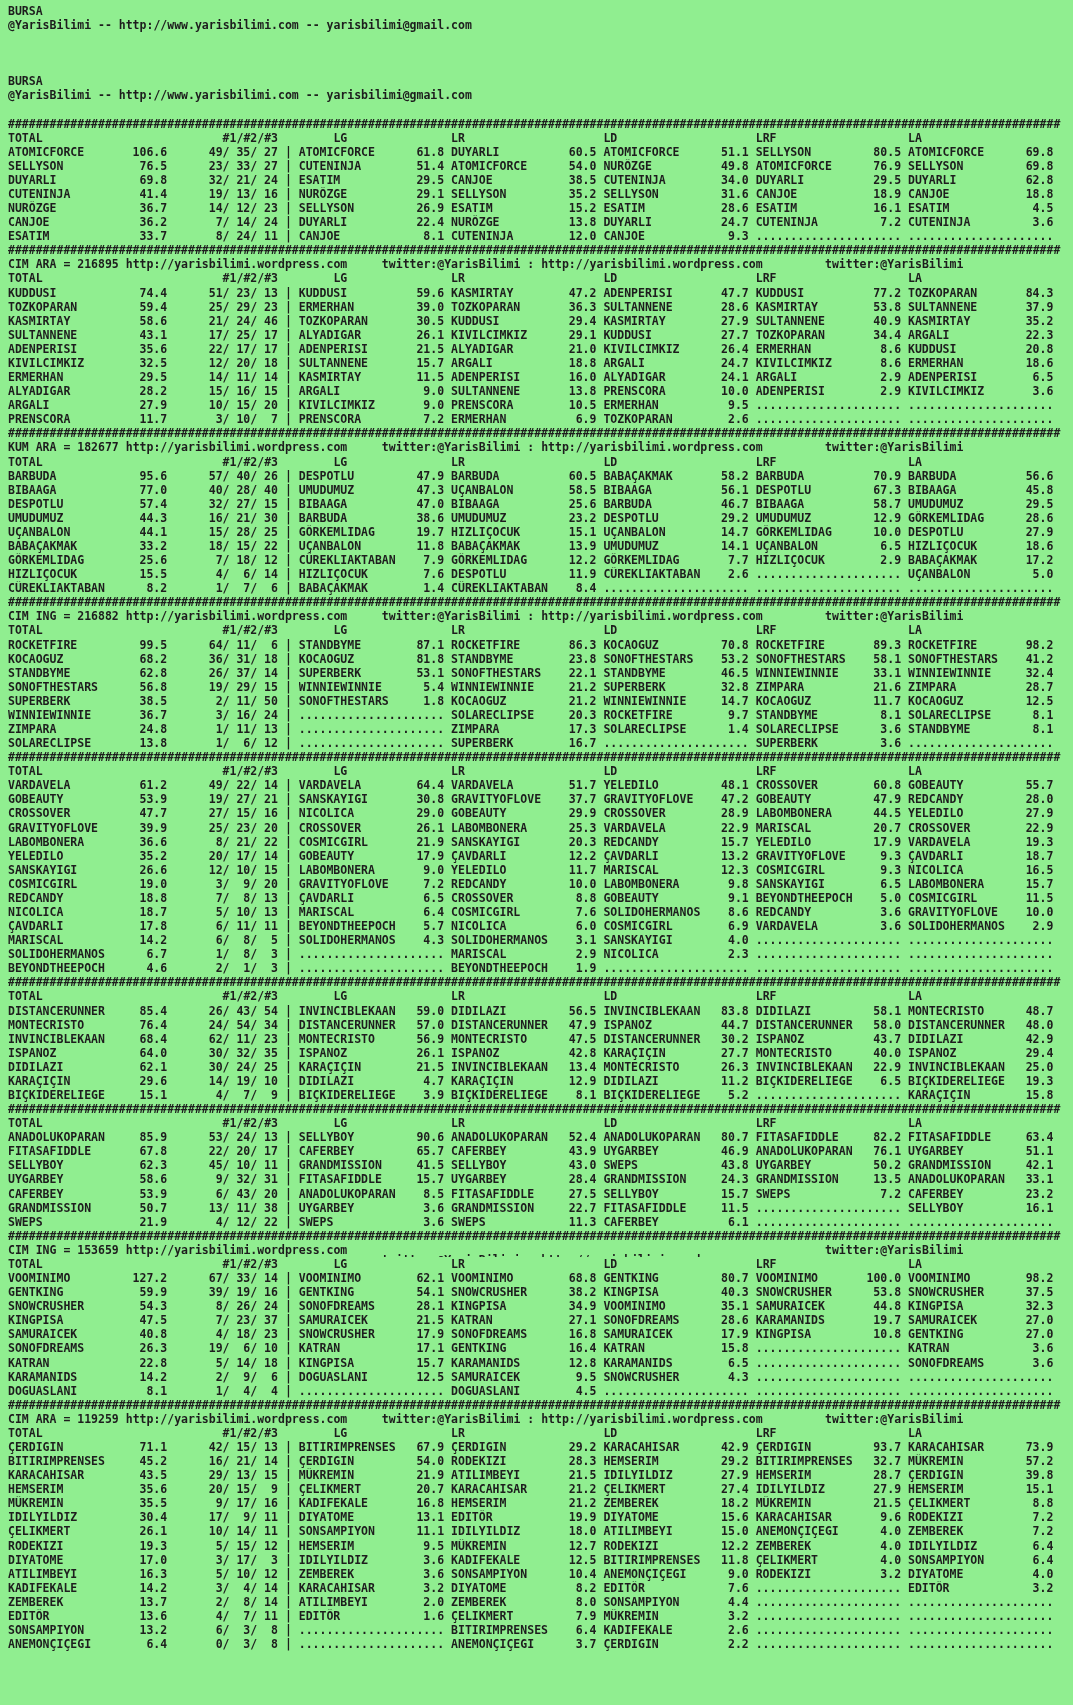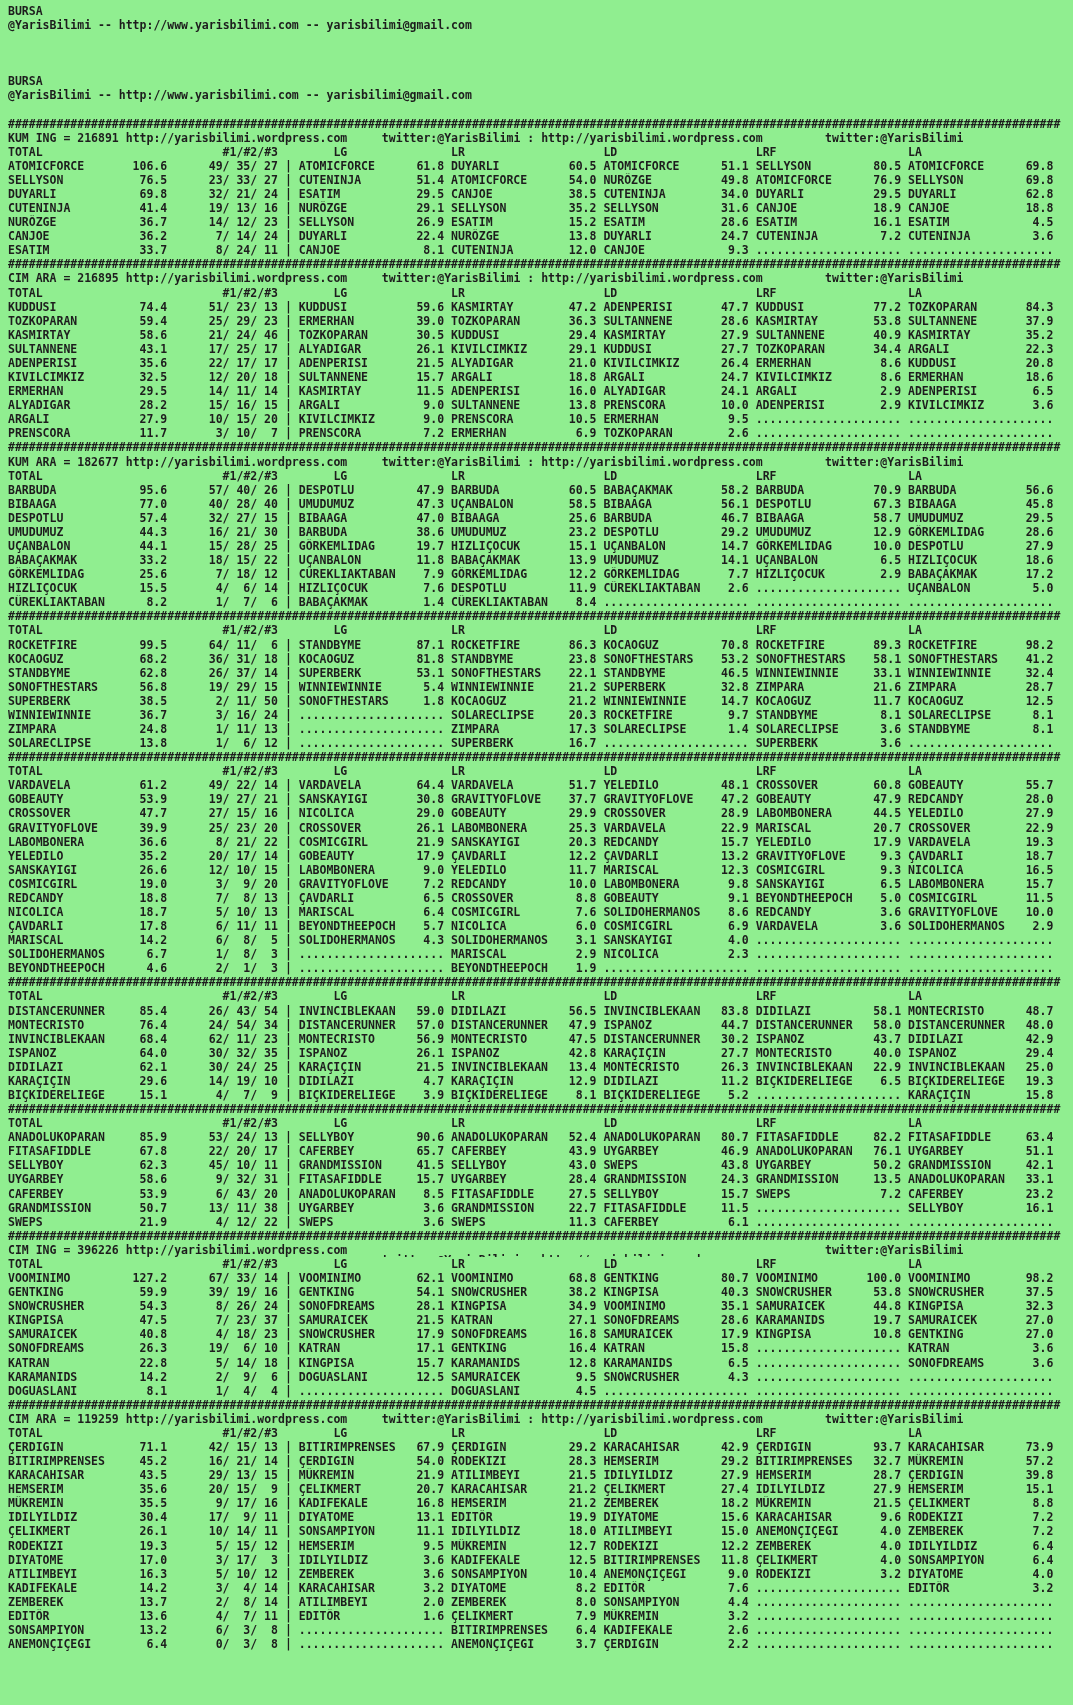--- a/index.html
+++ b/index.html
@@ -22,21 +22,20 @@
   <div class="line"><span class="c">@YarisBilimi -- http://www.yarisbilimi.com -- yarisbilimi@gmail.com</span></div>
   <div class="line"></div>
   <div class="line"></div>
   <div class="line"></div>
   <div class="line"><span class="c">BURSA</span></div>
   <div class="line"><span class="c">@YarisBilimi -- http://www.yarisbilimi.com -- yarisbilimi@gmail.com</span></div>
   <div class="line"></div>
   <div id="sections">
       <div class="line">########################################################################################################################################################</div>
       <div>
-        <div class="line"><span class="c" style="width: 54ch;"><span class="c">KUM ING = 216891</span><span class="c"> http://yarisbilimi.wordpress.com</span></span><span class="c" style="width: 64ch;"><span class="c">twitter:@YarisBilimi</span><span class="c"> : </span><span class="c">http://yarisbilimi.wordpress.com</span></span><span class="c">twitter:@YarisBilimi</span></div>
         <div class="line"><span class="c" style="width: 23ch;">TOTAL</span><span class="c r" style="width: 16ch;">#1/#2/#3</span><span class="c" style="width: 3ch;"></span><span class="c" style="width: 22ch;"><span class="c ind">LG</span></span><span class="c" style="width: 22ch;"><span class="c">LR</span></span><span class="c" style="width: 22ch;"><span class="c">LD</span></span><span class="c" style="width: 22ch;"><span class="c">LRF</span></span><span class="c" style="width: 22ch;"><span class="c">LA</span></span></div>
         <div class="line"><span class="c" style="width: 16ch;">ATOMICFORCE</span><span class="c r" style="width: 7ch;">106.6</span><span class="c r" style="width: 16ch;">49/ 35/ 27</span><span class="c" style="width: 3ch;"> | </span><span class="c" style="width: 22ch;"><span class="c" style="width: 16ch;">ATOMICFORCE</span><span class="c r" style="width: 5ch;">61.8</span></span><span class="c" style="width: 22ch;"><span class="c" style="width: 16ch;">DUYARLI</span><span class="c r" style="width: 5ch;">60.5</span></span><span class="c" style="width: 22ch;"><span class="c" style="width: 16ch;">ATOMICFORCE</span><span class="c r" style="width: 5ch;">51.1</span></span><span class="c" style="width: 22ch;"><span class="c" style="width: 16ch;">SELLYSON</span><span class="c r" style="width: 5ch;">80.5</span></span><span class="c" style="width: 22ch;"><span class="c" style="width: 16ch;">ATOMICFORCE</span><span class="c r" style="width: 5ch;">69.8</span></span></div>
         <div class="line"><span class="c" style="width: 16ch;">SELLYSON</span><span class="c r" style="width: 7ch;">76.5</span><span class="c r" style="width: 16ch;">23/ 33/ 27</span><span class="c" style="width: 3ch;"> | </span><span class="c" style="width: 22ch;"><span class="c" style="width: 16ch;">CUTENINJA</span><span class="c r" style="width: 5ch;">51.4</span></span><span class="c" style="width: 22ch;"><span class="c" style="width: 16ch;">ATOMICFORCE</span><span class="c r" style="width: 5ch;">54.0</span></span><span class="c" style="width: 22ch;"><span class="c" style="width: 16ch;">NURÖZGE</span><span class="c r" style="width: 5ch;">49.8</span></span><span class="c" style="width: 22ch;"><span class="c" style="width: 16ch;">ATOMICFORCE</span><span class="c r" style="width: 5ch;">76.9</span></span><span class="c" style="width: 22ch;"><span class="c" style="width: 16ch;">SELLYSON</span><span class="c r" style="width: 5ch;">69.8</span></span></div>
         <div class="line"><span class="c" style="width: 16ch;">DUYARLI</span><span class="c r" style="width: 7ch;">69.8</span><span class="c r" style="width: 16ch;">32/ 21/ 24</span><span class="c" style="width: 3ch;"> | </span><span class="c" style="width: 22ch;"><span class="c" style="width: 16ch;">ESATIM</span><span class="c r" style="width: 5ch;">29.5</span></span><span class="c" style="width: 22ch;"><span class="c" style="width: 16ch;">CANJOE</span><span class="c r" style="width: 5ch;">38.5</span></span><span class="c" style="width: 22ch;"><span class="c" style="width: 16ch;">CUTENINJA</span><span class="c r" style="width: 5ch;">34.0</span></span><span class="c" style="width: 22ch;"><span class="c" style="width: 16ch;">DUYARLI</span><span class="c r" style="width: 5ch;">29.5</span></span><span class="c" style="width: 22ch;"><span class="c" style="width: 16ch;">DUYARLI</span><span class="c r" style="width: 5ch;">62.8</span></span></div>
         <div class="line"><span class="c" style="width: 16ch;">CUTENINJA</span><span class="c r" style="width: 7ch;">41.4</span><span class="c r" style="width: 16ch;">19/ 13/ 16</span><span class="c" style="width: 3ch;"> | </span><span class="c" style="width: 22ch;"><span class="c" style="width: 16ch;">NURÖZGE</span><span class="c r" style="width: 5ch;">29.1</span></span><span class="c" style="width: 22ch;"><span class="c" style="width: 16ch;">SELLYSON</span><span class="c r" style="width: 5ch;">35.2</span></span><span class="c" style="width: 22ch;"><span class="c" style="width: 16ch;">SELLYSON</span><span class="c r" style="width: 5ch;">31.6</span></span><span class="c" style="width: 22ch;"><span class="c" style="width: 16ch;">CANJOE</span><span class="c r" style="width: 5ch;">18.9</span></span><span class="c" style="width: 22ch;"><span class="c" style="width: 16ch;">CANJOE</span><span class="c r" style="width: 5ch;">18.8</span></span></div>
         <div class="line"><span class="c" style="width: 16ch;">NURÖZGE</span><span class="c r" style="width: 7ch;">36.7</span><span class="c r" style="width: 16ch;">14/ 12/ 23</span><span class="c" style="width: 3ch;"> | </span><span class="c" style="width: 22ch;"><span class="c" style="width: 16ch;">SELLYSON</span><span class="c r" style="width: 5ch;">26.9</span></span><span class="c" style="width: 22ch;"><span class="c" style="width: 16ch;">ESATIM</span><span class="c r" style="width: 5ch;">15.2</span></span><span class="c" style="width: 22ch;"><span class="c" style="width: 16ch;">ESATIM</span><span class="c r" style="width: 5ch;">28.6</span></span><span class="c" style="width: 22ch;"><span class="c" style="width: 16ch;">ESATIM</span><span class="c r" style="width: 5ch;">16.1</span></span><span class="c" style="width: 22ch;"><span class="c" style="width: 16ch;">ESATIM</span><span class="c r" style="width: 5ch;">4.5</span></span></div>
         <div class="line"><span class="c" style="width: 16ch;">CANJOE</span><span class="c r" style="width: 7ch;">36.2</span><span class="c r" style="width: 16ch;"> 7/ 14/ 24</span><span class="c" style="width: 3ch;"> | </span><span class="c" style="width: 22ch;"><span class="c" style="width: 16ch;">DUYARLI</span><span class="c r" style="width: 5ch;">22.4</span></span><span class="c" style="width: 22ch;"><span class="c" style="width: 16ch;">NURÖZGE</span><span class="c r" style="width: 5ch;">13.8</span></span><span class="c" style="width: 22ch;"><span class="c" style="width: 16ch;">DUYARLI</span><span class="c r" style="width: 5ch;">24.7</span></span><span class="c" style="width: 22ch;"><span class="c" style="width: 16ch;">CUTENINJA</span><span class="c r" style="width: 5ch;">7.2</span></span><span class="c" style="width: 22ch;"><span class="c" style="width: 16ch;">CUTENINJA</span><span class="c r" style="width: 5ch;">3.6</span></span></div>
         <div class="line"><span class="c" style="width: 16ch;">ESATIM</span><span class="c r" style="width: 7ch;">33.7</span><span class="c r" style="width: 16ch;"> 8/ 24/ 11</span><span class="c" style="width: 3ch;"> | </span><span class="c" style="width: 22ch;"><span class="c" style="width: 16ch;">CANJOE</span><span class="c r" style="width: 5ch;">8.1</span></span><span class="c" style="width: 22ch;"><span class="c" style="width: 16ch;">CUTENINJA</span><span class="c r" style="width: 5ch;">12.0</span></span><span class="c" style="width: 22ch;"><span class="c" style="width: 16ch;">CANJOE</span><span class="c r" style="width: 5ch;">9.3</span></span><span class="c" style="width: 22ch;"><span class="c">.....................</span></span><span class="c" style="width: 22ch;"><span class="c">.....................</span></span></div>
       </div>
       <div class="line">########################################################################################################################################################</div>
@@ -63,20 +62,21 @@
         <div class="line"><span class="c" style="width: 16ch;">DESPOTLU</span><span class="c r" style="width: 7ch;">57.4</span><span class="c r" style="width: 16ch;">32/ 27/ 15</span><span class="c" style="width: 3ch;"> | </span><span class="c" style="width: 22ch;"><span class="c" style="width: 16ch;">BIBAAGA</span><span class="c r" style="width: 5ch;">47.0</span></span><span class="c" style="width: 22ch;"><span class="c" style="width: 16ch;">BIBAAGA</span><span class="c r" style="width: 5ch;">25.6</span></span><span class="c" style="width: 22ch;"><span class="c" style="width: 16ch;">BARBUDA</span><span class="c r" style="width: 5ch;">46.7</span></span><span class="c" style="width: 22ch;"><span class="c" style="width: 16ch;">BIBAAGA</span><span class="c r" style="width: 5ch;">58.7</span></span><span class="c" style="width: 22ch;"><span class="c" style="width: 16ch;">UMUDUMUZ</span><span class="c r" style="width: 5ch;">29.5</span></span></div>
         <div class="line"><span class="c" style="width: 16ch;">UMUDUMUZ</span><span class="c r" style="width: 7ch;">44.3</span><span class="c r" style="width: 16ch;">16/ 21/ 30</span><span class="c" style="width: 3ch;"> | </span><span class="c" style="width: 22ch;"><span class="c" style="width: 16ch;">BARBUDA</span><span class="c r" style="width: 5ch;">38.6</span></span><span class="c" style="width: 22ch;"><span class="c" style="width: 16ch;">UMUDUMUZ</span><span class="c r" style="width: 5ch;">23.2</span></span><span class="c" style="width: 22ch;"><span class="c" style="width: 16ch;">DESPOTLU</span><span class="c r" style="width: 5ch;">29.2</span></span><span class="c" style="width: 22ch;"><span class="c" style="width: 16ch;">UMUDUMUZ</span><span class="c r" style="width: 5ch;">12.9</span></span><span class="c" style="width: 22ch;"><span class="c" style="width: 16ch;">GÖRKEMLIDAG</span><span class="c r" style="width: 5ch;">28.6</span></span></div>
         <div class="line"><span class="c" style="width: 16ch;">UÇANBALON</span><span class="c r" style="width: 7ch;">44.1</span><span class="c r" style="width: 16ch;">15/ 28/ 25</span><span class="c" style="width: 3ch;"> | </span><span class="c" style="width: 22ch;"><span class="c" style="width: 16ch;">GÖRKEMLIDAG</span><span class="c r" style="width: 5ch;">19.7</span></span><span class="c" style="width: 22ch;"><span class="c" style="width: 16ch;">HIZLIÇOCUK</span><span class="c r" style="width: 5ch;">15.1</span></span><span class="c" style="width: 22ch;"><span class="c" style="width: 16ch;">UÇANBALON</span><span class="c r" style="width: 5ch;">14.7</span></span><span class="c" style="width: 22ch;"><span class="c" style="width: 16ch;">GÖRKEMLIDAG</span><span class="c r" style="width: 5ch;">10.0</span></span><span class="c" style="width: 22ch;"><span class="c" style="width: 16ch;">DESPOTLU</span><span class="c r" style="width: 5ch;">27.9</span></span></div>
         <div class="line"><span class="c" style="width: 16ch;">BABAÇAKMAK</span><span class="c r" style="width: 7ch;">33.2</span><span class="c r" style="width: 16ch;">18/ 15/ 22</span><span class="c" style="width: 3ch;"> | </span><span class="c" style="width: 22ch;"><span class="c" style="width: 16ch;">UÇANBALON</span><span class="c r" style="width: 5ch;">11.8</span></span><span class="c" style="width: 22ch;"><span class="c" style="width: 16ch;">BABAÇAKMAK</span><span class="c r" style="width: 5ch;">13.9</span></span><span class="c" style="width: 22ch;"><span class="c" style="width: 16ch;">UMUDUMUZ</span><span class="c r" style="width: 5ch;">14.1</span></span><span class="c" style="width: 22ch;"><span class="c" style="width: 16ch;">UÇANBALON</span><span class="c r" style="width: 5ch;">6.5</span></span><span class="c" style="width: 22ch;"><span class="c" style="width: 16ch;">HIZLIÇOCUK</span><span class="c r" style="width: 5ch;">18.6</span></span></div>
         <div class="line"><span class="c" style="width: 16ch;">GÖRKEMLIDAG</span><span class="c r" style="width: 7ch;">25.6</span><span class="c r" style="width: 16ch;"> 7/ 18/ 12</span><span class="c" style="width: 3ch;"> | </span><span class="c" style="width: 22ch;"><span class="c" style="width: 16ch;">CÜREKLIAKTABAN</span><span class="c r" style="width: 5ch;">7.9</span></span><span class="c" style="width: 22ch;"><span class="c" style="width: 16ch;">GÖRKEMLIDAG</span><span class="c r" style="width: 5ch;">12.2</span></span><span class="c" style="width: 22ch;"><span class="c" style="width: 16ch;">GÖRKEMLIDAG</span><span class="c r" style="width: 5ch;">7.7</span></span><span class="c" style="width: 22ch;"><span class="c" style="width: 16ch;">HIZLIÇOCUK</span><span class="c r" style="width: 5ch;">2.9</span></span><span class="c" style="width: 22ch;"><span class="c" style="width: 16ch;">BABAÇAKMAK</span><span class="c r" style="width: 5ch;">17.2</span></span></div>
         <div class="line"><span class="c" style="width: 16ch;">HIZLIÇOCUK</span><span class="c r" style="width: 7ch;">15.5</span><span class="c r" style="width: 16ch;"> 4/  6/ 14</span><span class="c" style="width: 3ch;"> | </span><span class="c" style="width: 22ch;"><span class="c" style="width: 16ch;">HIZLIÇOCUK</span><span class="c r" style="width: 5ch;">7.6</span></span><span class="c" style="width: 22ch;"><span class="c" style="width: 16ch;">DESPOTLU</span><span class="c r" style="width: 5ch;">11.9</span></span><span class="c" style="width: 22ch;"><span class="c" style="width: 16ch;">CÜREKLIAKTABAN</span><span class="c r" style="width: 5ch;">2.6</span></span><span class="c" style="width: 22ch;"><span class="c">.....................</span></span><span class="c" style="width: 22ch;"><span class="c" style="width: 16ch;">UÇANBALON</span><span class="c r" style="width: 5ch;">5.0</span></span></div>
         <div class="line"><span class="c" style="width: 16ch;">CÜREKLIAKTABAN</span><span class="c r" style="width: 7ch;">8.2</span><span class="c r" style="width: 16ch;"> 1/  7/  6</span><span class="c" style="width: 3ch;"> | </span><span class="c" style="width: 22ch;"><span class="c" style="width: 16ch;">BABAÇAKMAK</span><span class="c r" style="width: 5ch;">1.4</span></span><span class="c" style="width: 22ch;"><span class="c" style="width: 16ch;">CÜREKLIAKTABAN</span><span class="c r" style="width: 5ch;">8.4</span></span><span class="c" style="width: 22ch;"><span class="c">.....................</span></span><span class="c" style="width: 22ch;"><span class="c">.....................</span></span><span class="c" style="width: 22ch;"><span class="c">.....................</span></span></div>
       </div>
       <div class="line">########################################################################################################################################################</div>
       <div>
+        <div class="line"><span class="c" style="width: 54ch;"><span class="c">CIM ING = 216882</span><span class="c"> http://yarisbilimi.wordpress.com</span></span><span class="c" style="width: 64ch;"><span class="c">twitter:@YarisBilimi</span><span class="c"> : </span><span class="c">http://yarisbilimi.wordpress.com</span></span><span class="c">twitter:@YarisBilimi</span></div>
         <div class="line"><span class="c" style="width: 23ch;">TOTAL</span><span class="c r" style="width: 16ch;">#1/#2/#3</span><span class="c" style="width: 3ch;"></span><span class="c" style="width: 22ch;"><span class="c ind">LG</span></span><span class="c" style="width: 22ch;"><span class="c">LR</span></span><span class="c" style="width: 22ch;"><span class="c">LD</span></span><span class="c" style="width: 22ch;"><span class="c">LRF</span></span><span class="c" style="width: 22ch;"><span class="c">LA</span></span></div>
         <div class="line"><span class="c" style="width: 16ch;">ROCKETFIRE</span><span class="c r" style="width: 7ch;">99.5</span><span class="c r" style="width: 16ch;">64/ 11/  6</span><span class="c" style="width: 3ch;"> | </span><span class="c" style="width: 22ch;"><span class="c" style="width: 16ch;">STANDBYME</span><span class="c r" style="width: 5ch;">87.1</span></span><span class="c" style="width: 22ch;"><span class="c" style="width: 16ch;">ROCKETFIRE</span><span class="c r" style="width: 5ch;">86.3</span></span><span class="c" style="width: 22ch;"><span class="c" style="width: 16ch;">KOCAOGUZ</span><span class="c r" style="width: 5ch;">70.8</span></span><span class="c" style="width: 22ch;"><span class="c" style="width: 16ch;">ROCKETFIRE</span><span class="c r" style="width: 5ch;">89.3</span></span><span class="c" style="width: 22ch;"><span class="c" style="width: 16ch;">ROCKETFIRE</span><span class="c r" style="width: 5ch;">98.2</span></span></div>
         <div class="line"><span class="c" style="width: 16ch;">KOCAOGUZ</span><span class="c r" style="width: 7ch;">68.2</span><span class="c r" style="width: 16ch;">36/ 31/ 18</span><span class="c" style="width: 3ch;"> | </span><span class="c" style="width: 22ch;"><span class="c" style="width: 16ch;">KOCAOGUZ</span><span class="c r" style="width: 5ch;">81.8</span></span><span class="c" style="width: 22ch;"><span class="c" style="width: 16ch;">STANDBYME</span><span class="c r" style="width: 5ch;">23.8</span></span><span class="c" style="width: 22ch;"><span class="c" style="width: 16ch;">SONOFTHESTARS</span><span class="c r" style="width: 5ch;">53.2</span></span><span class="c" style="width: 22ch;"><span class="c" style="width: 16ch;">SONOFTHESTARS</span><span class="c r" style="width: 5ch;">58.1</span></span><span class="c" style="width: 22ch;"><span class="c" style="width: 16ch;">SONOFTHESTARS</span><span class="c r" style="width: 5ch;">41.2</span></span></div>
         <div class="line"><span class="c" style="width: 16ch;">STANDBYME</span><span class="c r" style="width: 7ch;">62.8</span><span class="c r" style="width: 16ch;">26/ 37/ 14</span><span class="c" style="width: 3ch;"> | </span><span class="c" style="width: 22ch;"><span class="c" style="width: 16ch;">SUPERBERK</span><span class="c r" style="width: 5ch;">53.1</span></span><span class="c" style="width: 22ch;"><span class="c" style="width: 16ch;">SONOFTHESTARS</span><span class="c r" style="width: 5ch;">22.1</span></span><span class="c" style="width: 22ch;"><span class="c" style="width: 16ch;">STANDBYME</span><span class="c r" style="width: 5ch;">46.5</span></span><span class="c" style="width: 22ch;"><span class="c" style="width: 16ch;">WINNIEWINNIE</span><span class="c r" style="width: 5ch;">33.1</span></span><span class="c" style="width: 22ch;"><span class="c" style="width: 16ch;">WINNIEWINNIE</span><span class="c r" style="width: 5ch;">32.4</span></span></div>
         <div class="line"><span class="c" style="width: 16ch;">SONOFTHESTARS</span><span class="c r" style="width: 7ch;">56.8</span><span class="c r" style="width: 16ch;">19/ 29/ 15</span><span class="c" style="width: 3ch;"> | </span><span class="c" style="width: 22ch;"><span class="c" style="width: 16ch;">WINNIEWINNIE</span><span class="c r" style="width: 5ch;">5.4</span></span><span class="c" style="width: 22ch;"><span class="c" style="width: 16ch;">WINNIEWINNIE</span><span class="c r" style="width: 5ch;">21.2</span></span><span class="c" style="width: 22ch;"><span class="c" style="width: 16ch;">SUPERBERK</span><span class="c r" style="width: 5ch;">32.8</span></span><span class="c" style="width: 22ch;"><span class="c" style="width: 16ch;">ZIMPARA</span><span class="c r" style="width: 5ch;">21.6</span></span><span class="c" style="width: 22ch;"><span class="c" style="width: 16ch;">ZIMPARA</span><span class="c r" style="width: 5ch;">28.7</span></span></div>
         <div class="line"><span class="c" style="width: 16ch;">SUPERBERK</span><span class="c r" style="width: 7ch;">38.5</span><span class="c r" style="width: 16ch;"> 2/ 11/ 50</span><span class="c" style="width: 3ch;"> | </span><span class="c" style="width: 22ch;"><span class="c" style="width: 16ch;">SONOFTHESTARS</span><span class="c r" style="width: 5ch;">1.8</span></span><span class="c" style="width: 22ch;"><span class="c" style="width: 16ch;">KOCAOGUZ</span><span class="c r" style="width: 5ch;">21.2</span></span><span class="c" style="width: 22ch;"><span class="c" style="width: 16ch;">WINNIEWINNIE</span><span class="c r" style="width: 5ch;">14.7</span></span><span class="c" style="width: 22ch;"><span class="c" style="width: 16ch;">KOCAOGUZ</span><span class="c r" style="width: 5ch;">11.7</span></span><span class="c" style="width: 22ch;"><span class="c" style="width: 16ch;">KOCAOGUZ</span><span class="c r" style="width: 5ch;">12.5</span></span></div>
         <div class="line"><span class="c" style="width: 16ch;">WINNIEWINNIE</span><span class="c r" style="width: 7ch;">36.7</span><span class="c r" style="width: 16ch;"> 3/ 16/ 24</span><span class="c" style="width: 3ch;"> | </span><span class="c" style="width: 22ch;"><span class="c">.....................</span></span><span class="c" style="width: 22ch;"><span class="c" style="width: 16ch;">SOLARECLIPSE</span><span class="c r" style="width: 5ch;">20.3</span></span><span class="c" style="width: 22ch;"><span class="c" style="width: 16ch;">ROCKETFIRE</span><span class="c r" style="width: 5ch;">9.7</span></span><span class="c" style="width: 22ch;"><span class="c" style="width: 16ch;">STANDBYME</span><span class="c r" style="width: 5ch;">8.1</span></span><span class="c" style="width: 22ch;"><span class="c" style="width: 16ch;">SOLARECLIPSE</span><span class="c r" style="width: 5ch;">8.1</span></span></div>
         <div class="line"><span class="c" style="width: 16ch;">ZIMPARA</span><span class="c r" style="width: 7ch;">24.8</span><span class="c r" style="width: 16ch;"> 1/ 11/ 13</span><span class="c" style="width: 3ch;"> | </span><span class="c" style="width: 22ch;"><span class="c">.....................</span></span><span class="c" style="width: 22ch;"><span class="c" style="width: 16ch;">ZIMPARA</span><span class="c r" style="width: 5ch;">17.3</span></span><span class="c" style="width: 22ch;"><span class="c" style="width: 16ch;">SOLARECLIPSE</span><span class="c r" style="width: 5ch;">1.4</span></span><span class="c" style="width: 22ch;"><span class="c" style="width: 16ch;">SOLARECLIPSE</span><span class="c r" style="width: 5ch;">3.6</span></span><span class="c" style="width: 22ch;"><span class="c" style="width: 16ch;">STANDBYME</span><span class="c r" style="width: 5ch;">8.1</span></span></div>
         <div class="line"><span class="c" style="width: 16ch;">SOLARECLIPSE</span><span class="c r" style="width: 7ch;">13.8</span><span class="c r" style="width: 16ch;"> 1/  6/ 12</span><span class="c" style="width: 3ch;"> | </span><span class="c" style="width: 22ch;"><span class="c">.....................</span></span><span class="c" style="width: 22ch;"><span class="c" style="width: 16ch;">SUPERBERK</span><span class="c r" style="width: 5ch;">16.7</span></span><span class="c" style="width: 22ch;"><span class="c">.....................</span></span><span class="c" style="width: 22ch;"><span class="c" style="width: 16ch;">SUPERBERK</span><span class="c r" style="width: 5ch;">3.6</span></span><span class="c" style="width: 22ch;"><span class="c">.....................</span></span></div>
       </div>
@@ -115,21 +115,21 @@
         <div class="line"><span class="c" style="width: 16ch;">ANADOLUKOPARAN</span><span class="c r" style="width: 7ch;">85.9</span><span class="c r" style="width: 16ch;">53/ 24/ 13</span><span class="c" style="width: 3ch;"> | </span><span class="c" style="width: 22ch;"><span class="c" style="width: 16ch;">SELLYBOY</span><span class="c r" style="width: 5ch;">90.6</span></span><span class="c" style="width: 22ch;"><span class="c" style="width: 16ch;">ANADOLUKOPARAN</span><span class="c r" style="width: 5ch;">52.4</span></span><span class="c" style="width: 22ch;"><span class="c" style="width: 16ch;">ANADOLUKOPARAN</span><span class="c r" style="width: 5ch;">80.7</span></span><span class="c" style="width: 22ch;"><span class="c" style="width: 16ch;">FITASAFIDDLE</span><span class="c r" style="width: 5ch;">82.2</span></span><span class="c" style="width: 22ch;"><span class="c" style="width: 16ch;">FITASAFIDDLE</span><span class="c r" style="width: 5ch;">63.4</span></span></div>
         <div class="line"><span class="c" style="width: 16ch;">FITASAFIDDLE</span><span class="c r" style="width: 7ch;">67.8</span><span class="c r" style="width: 16ch;">22/ 20/ 17</span><span class="c" style="width: 3ch;"> | </span><span class="c" style="width: 22ch;"><span class="c" style="width: 16ch;">CAFERBEY</span><span class="c r" style="width: 5ch;">65.7</span></span><span class="c" style="width: 22ch;"><span class="c" style="width: 16ch;">CAFERBEY</span><span class="c r" style="width: 5ch;">43.9</span></span><span class="c" style="width: 22ch;"><span class="c" style="width: 16ch;">UYGARBEY</span><span class="c r" style="width: 5ch;">46.9</span></span><span class="c" style="width: 22ch;"><span class="c" style="width: 16ch;">ANADOLUKOPARAN</span><span class="c r" style="width: 5ch;">76.1</span></span><span class="c" style="width: 22ch;"><span class="c" style="width: 16ch;">UYGARBEY</span><span class="c r" style="width: 5ch;">51.1</span></span></div>
         <div class="line"><span class="c" style="width: 16ch;">SELLYBOY</span><span class="c r" style="width: 7ch;">62.3</span><span class="c r" style="width: 16ch;">45/ 10/ 11</span><span class="c" style="width: 3ch;"> | </span><span class="c" style="width: 22ch;"><span class="c" style="width: 16ch;">GRANDMISSION</span><span class="c r" style="width: 5ch;">41.5</span></span><span class="c" style="width: 22ch;"><span class="c" style="width: 16ch;">SELLYBOY</span><span class="c r" style="width: 5ch;">43.0</span></span><span class="c" style="width: 22ch;"><span class="c" style="width: 16ch;">SWEPS</span><span class="c r" style="width: 5ch;">43.8</span></span><span class="c" style="width: 22ch;"><span class="c" style="width: 16ch;">UYGARBEY</span><span class="c r" style="width: 5ch;">50.2</span></span><span class="c" style="width: 22ch;"><span class="c" style="width: 16ch;">GRANDMISSION</span><span class="c r" style="width: 5ch;">42.1</span></span></div>
         <div class="line"><span class="c" style="width: 16ch;">UYGARBEY</span><span class="c r" style="width: 7ch;">58.6</span><span class="c r" style="width: 16ch;"> 9/ 32/ 31</span><span class="c" style="width: 3ch;"> | </span><span class="c" style="width: 22ch;"><span class="c" style="width: 16ch;">FITASAFIDDLE</span><span class="c r" style="width: 5ch;">15.7</span></span><span class="c" style="width: 22ch;"><span class="c" style="width: 16ch;">UYGARBEY</span><span class="c r" style="width: 5ch;">28.4</span></span><span class="c" style="width: 22ch;"><span class="c" style="width: 16ch;">GRANDMISSION</span><span class="c r" style="width: 5ch;">24.3</span></span><span class="c" style="width: 22ch;"><span class="c" style="width: 16ch;">GRANDMISSION</span><span class="c r" style="width: 5ch;">13.5</span></span><span class="c" style="width: 22ch;"><span class="c" style="width: 16ch;">ANADOLUKOPARAN</span><span class="c r" style="width: 5ch;">33.1</span></span></div>
         <div class="line"><span class="c" style="width: 16ch;">CAFERBEY</span><span class="c r" style="width: 7ch;">53.9</span><span class="c r" style="width: 16ch;"> 6/ 43/ 20</span><span class="c" style="width: 3ch;"> | </span><span class="c" style="width: 22ch;"><span class="c" style="width: 16ch;">ANADOLUKOPARAN</span><span class="c r" style="width: 5ch;">8.5</span></span><span class="c" style="width: 22ch;"><span class="c" style="width: 16ch;">FITASAFIDDLE</span><span class="c r" style="width: 5ch;">27.5</span></span><span class="c" style="width: 22ch;"><span class="c" style="width: 16ch;">SELLYBOY</span><span class="c r" style="width: 5ch;">15.7</span></span><span class="c" style="width: 22ch;"><span class="c" style="width: 16ch;">SWEPS</span><span class="c r" style="width: 5ch;">7.2</span></span><span class="c" style="width: 22ch;"><span class="c" style="width: 16ch;">CAFERBEY</span><span class="c r" style="width: 5ch;">23.2</span></span></div>
         <div class="line"><span class="c" style="width: 16ch;">GRANDMISSION</span><span class="c r" style="width: 7ch;">50.7</span><span class="c r" style="width: 16ch;">13/ 11/ 38</span><span class="c" style="width: 3ch;"> | </span><span class="c" style="width: 22ch;"><span class="c" style="width: 16ch;">UYGARBEY</span><span class="c r" style="width: 5ch;">3.6</span></span><span class="c" style="width: 22ch;"><span class="c" style="width: 16ch;">GRANDMISSION</span><span class="c r" style="width: 5ch;">22.7</span></span><span class="c" style="width: 22ch;"><span class="c" style="width: 16ch;">FITASAFIDDLE</span><span class="c r" style="width: 5ch;">11.5</span></span><span class="c" style="width: 22ch;"><span class="c">.....................</span></span><span class="c" style="width: 22ch;"><span class="c" style="width: 16ch;">SELLYBOY</span><span class="c r" style="width: 5ch;">16.1</span></span></div>
         <div class="line"><span class="c" style="width: 16ch;">SWEPS</span><span class="c r" style="width: 7ch;">21.9</span><span class="c r" style="width: 16ch;"> 4/ 12/ 22</span><span class="c" style="width: 3ch;"> | </span><span class="c" style="width: 22ch;"><span class="c" style="width: 16ch;">SWEPS</span><span class="c r" style="width: 5ch;">3.6</span></span><span class="c" style="width: 22ch;"><span class="c" style="width: 16ch;">SWEPS</span><span class="c r" style="width: 5ch;">11.3</span></span><span class="c" style="width: 22ch;"><span class="c" style="width: 16ch;">CAFERBEY</span><span class="c r" style="width: 5ch;">6.1</span></span><span class="c" style="width: 22ch;"><span class="c">.....................</span></span><span class="c" style="width: 22ch;"><span class="c">.....................</span></span></div>
       </div>
       <div class="line">########################################################################################################################################################</div>
       <div>
-        <div class="line"><span class="c" style="width: 54ch;"><span class="c">CIM ING = 396226</span><span class="c"> http://yarisbilimi.wordpress.com</span></span><span class="c" style="width: 64ch; margin-top: 10px;"><span class="c">twitter:@YarisBilimi</span><span class="c"> : </span><span class="c">http://yarisbilimi.wordpress.com</span></span><span class="c">twitter:@YarisBilimi</span></div>
+        <div class="line"><span class="c" style="width: 54ch;"><span class="c">CIM ING = 153659</span><span class="c"> http://yarisbilimi.wordpress.com</span></span><span class="c" style="width: 64ch; margin-top: 10px;"><span class="c">twitter:@YarisBilimi</span><span class="c"> : </span><span class="c">http://yarisbilimi.wordpress.com</span></span><span class="c">twitter:@YarisBilimi</span></div>
         <div class="line"><span class="c" style="width: 23ch;">TOTAL</span><span class="c r" style="width: 16ch;">#1/#2/#3</span><span class="c" style="width: 3ch;"></span><span class="c" style="width: 22ch;"><span class="c ind">LG</span></span><span class="c" style="width: 22ch;"><span class="c">LR</span></span><span class="c" style="width: 22ch;"><span class="c">LD</span></span><span class="c" style="width: 22ch;"><span class="c">LRF</span></span><span class="c" style="width: 22ch;"><span class="c">LA</span></span></div>
         <div class="line"><span class="c" style="width: 16ch;">VOOMINIMO</span><span class="c r" style="width: 7ch;">127.2</span><span class="c r" style="width: 16ch;">67/ 33/ 14</span><span class="c" style="width: 3ch;"> | </span><span class="c" style="width: 22ch;"><span class="c" style="width: 16ch;">VOOMINIMO</span><span class="c r" style="width: 5ch;">62.1</span></span><span class="c" style="width: 22ch;"><span class="c" style="width: 16ch;">VOOMINIMO</span><span class="c r" style="width: 5ch;">68.8</span></span><span class="c" style="width: 22ch;"><span class="c" style="width: 16ch;">GENTKING</span><span class="c r" style="width: 5ch;">80.7</span></span><span class="c" style="width: 22ch;"><span class="c" style="width: 16ch;">VOOMINIMO</span><span class="c r" style="width: 5ch;">100.0</span></span><span class="c" style="width: 22ch;"><span class="c" style="width: 16ch;">VOOMINIMO</span><span class="c r" style="width: 5ch;">98.2</span></span></div>
         <div class="line"><span class="c" style="width: 16ch;">GENTKING</span><span class="c r" style="width: 7ch;">59.9</span><span class="c r" style="width: 16ch;">39/ 19/ 16</span><span class="c" style="width: 3ch;"> | </span><span class="c" style="width: 22ch;"><span class="c" style="width: 16ch;">GENTKING</span><span class="c r" style="width: 5ch;">54.1</span></span><span class="c" style="width: 22ch;"><span class="c" style="width: 16ch;">SNOWCRUSHER</span><span class="c r" style="width: 5ch;">38.2</span></span><span class="c" style="width: 22ch;"><span class="c" style="width: 16ch;">KINGPISA</span><span class="c r" style="width: 5ch;">40.3</span></span><span class="c" style="width: 22ch;"><span class="c" style="width: 16ch;">SNOWCRUSHER</span><span class="c r" style="width: 5ch;">53.8</span></span><span class="c" style="width: 22ch;"><span class="c" style="width: 16ch;">SNOWCRUSHER</span><span class="c r" style="width: 5ch;">37.5</span></span></div>
         <div class="line"><span class="c" style="width: 16ch;">SNOWCRUSHER</span><span class="c r" style="width: 7ch;">54.3</span><span class="c r" style="width: 16ch;"> 8/ 26/ 24</span><span class="c" style="width: 3ch;"> | </span><span class="c" style="width: 22ch;"><span class="c" style="width: 16ch;">SONOFDREAMS</span><span class="c r" style="width: 5ch;">28.1</span></span><span class="c" style="width: 22ch;"><span class="c" style="width: 16ch;">KINGPISA</span><span class="c r" style="width: 5ch;">34.9</span></span><span class="c" style="width: 22ch;"><span class="c" style="width: 16ch;">VOOMINIMO</span><span class="c r" style="width: 5ch;">35.1</span></span><span class="c" style="width: 22ch;"><span class="c" style="width: 16ch;">SAMURAICEK</span><span class="c r" style="width: 5ch;">44.8</span></span><span class="c" style="width: 22ch;"><span class="c" style="width: 16ch;">KINGPISA</span><span class="c r" style="width: 5ch;">32.3</span></span></div>
         <div class="line"><span class="c" style="width: 16ch;">KINGPISA</span><span class="c r" style="width: 7ch;">47.5</span><span class="c r" style="width: 16ch;"> 7/ 23/ 37</span><span class="c" style="width: 3ch;"> | </span><span class="c" style="width: 22ch;"><span class="c" style="width: 16ch;">SAMURAICEK</span><span class="c r" style="width: 5ch;">21.5</span></span><span class="c" style="width: 22ch;"><span class="c" style="width: 16ch;">KATRAN</span><span class="c r" style="width: 5ch;">27.1</span></span><span class="c" style="width: 22ch;"><span class="c" style="width: 16ch;">SONOFDREAMS</span><span class="c r" style="width: 5ch;">28.6</span></span><span class="c" style="width: 22ch;"><span class="c" style="width: 16ch;">KARAMANIDS</span><span class="c r" style="width: 5ch;">19.7</span></span><span class="c" style="width: 22ch;"><span class="c" style="width: 16ch;">SAMURAICEK</span><span class="c r" style="width: 5ch;">27.0</span></span></div>
         <div class="line"><span class="c" style="width: 16ch;">SAMURAICEK</span><span class="c r" style="width: 7ch;">40.8</span><span class="c r" style="width: 16ch;"> 4/ 18/ 23</span><span class="c" style="width: 3ch;"> | </span><span class="c" style="width: 22ch;"><span class="c" style="width: 16ch;">SNOWCRUSHER</span><span class="c r" style="width: 5ch;">17.9</span></span><span class="c" style="width: 22ch;"><span class="c" style="width: 16ch;">SONOFDREAMS</span><span class="c r" style="width: 5ch;">16.8</span></span><span class="c" style="width: 22ch;"><span class="c" style="width: 16ch;">SAMURAICEK</span><span class="c r" style="width: 5ch;">17.9</span></span><span class="c" style="width: 22ch;"><span class="c" style="width: 16ch;">KINGPISA</span><span class="c r" style="width: 5ch;">10.8</span></span><span class="c" style="width: 22ch;"><span class="c" style="width: 16ch;">GENTKING</span><span class="c r" style="width: 5ch;">27.0</span></span></div>
         <div class="line"><span class="c" style="width: 16ch;">SONOFDREAMS</span><span class="c r" style="width: 7ch;">26.3</span><span class="c r" style="width: 16ch;">19/  6/ 10</span><span class="c" style="width: 3ch;"> | </span><span class="c" style="width: 22ch;"><span class="c" style="width: 16ch;">KATRAN</span><span class="c r" style="width: 5ch;">17.1</span></span><span class="c" style="width: 22ch;"><span class="c" style="width: 16ch;">GENTKING</span><span class="c r" style="width: 5ch;">16.4</span></span><span class="c" style="width: 22ch;"><span class="c" style="width: 16ch;">KATRAN</span><span class="c r" style="width: 5ch;">15.8</span></span><span class="c" style="width: 22ch;"><span class="c">.....................</span></span><span class="c" style="width: 22ch;"><span class="c" style="width: 16ch;">KATRAN</span><span class="c r" style="width: 5ch;">3.6</span></span></div>
         <div class="line"><span class="c" style="width: 16ch;">KATRAN</span><span class="c r" style="width: 7ch;">22.8</span><span class="c r" style="width: 16ch;"> 5/ 14/ 18</span><span class="c" style="width: 3ch;"> | </span><span class="c" style="width: 22ch;"><span class="c" style="width: 16ch;">KINGPISA</span><span class="c r" style="width: 5ch;">15.7</span></span><span class="c" style="width: 22ch;"><span class="c" style="width: 16ch;">KARAMANIDS</span><span class="c r" style="width: 5ch;">12.8</span></span><span class="c" style="width: 22ch;"><span class="c" style="width: 16ch;">KARAMANIDS</span><span class="c r" style="width: 5ch;">6.5</span></span><span class="c" style="width: 22ch;"><span class="c">.....................</span></span><span class="c" style="width: 22ch;"><span class="c" style="width: 16ch;">SONOFDREAMS</span><span class="c r" style="width: 5ch;">3.6</span></span></div>
         <div class="line"><span class="c" style="width: 16ch;">KARAMANIDS</span><span class="c r" style="width: 7ch;">14.2</span><span class="c r" style="width: 16ch;"> 2/  9/  6</span><span class="c" style="width: 3ch;"> | </span><span class="c" style="width: 22ch;"><span class="c" style="width: 16ch;">DOGUASLANI</span><span class="c r" style="width: 5ch;">12.5</span></span><span class="c" style="width: 22ch;"><span class="c" style="width: 16ch;">SAMURAICEK</span><span class="c r" style="width: 5ch;">9.5</span></span><span class="c" style="width: 22ch;"><span class="c" style="width: 16ch;">SNOWCRUSHER</span><span class="c r" style="width: 5ch;">4.3</span></span><span class="c" style="width: 22ch;"><span class="c">.....................</span></span><span class="c" style="width: 22ch;"><span class="c">.....................</span></span></div>
         <div class="line"><span class="c" style="width: 16ch;">DOGUASLANI</span><span class="c r" style="width: 7ch;">8.1</span><span class="c r" style="width: 16ch;"> 1/  4/  4</span><span class="c" style="width: 3ch;"> | </span><span class="c" style="width: 22ch;"><span class="c">.....................</span></span><span class="c" style="width: 22ch;"><span class="c" style="width: 16ch;">DOGUASLANI</span><span class="c r" style="width: 5ch;">4.5</span></span><span class="c" style="width: 22ch;"><span class="c">.....................</span></span><span class="c" style="width: 22ch;"><span class="c">.....................</span></span><span class="c" style="width: 22ch;"><span class="c">.....................</span></span></div>

